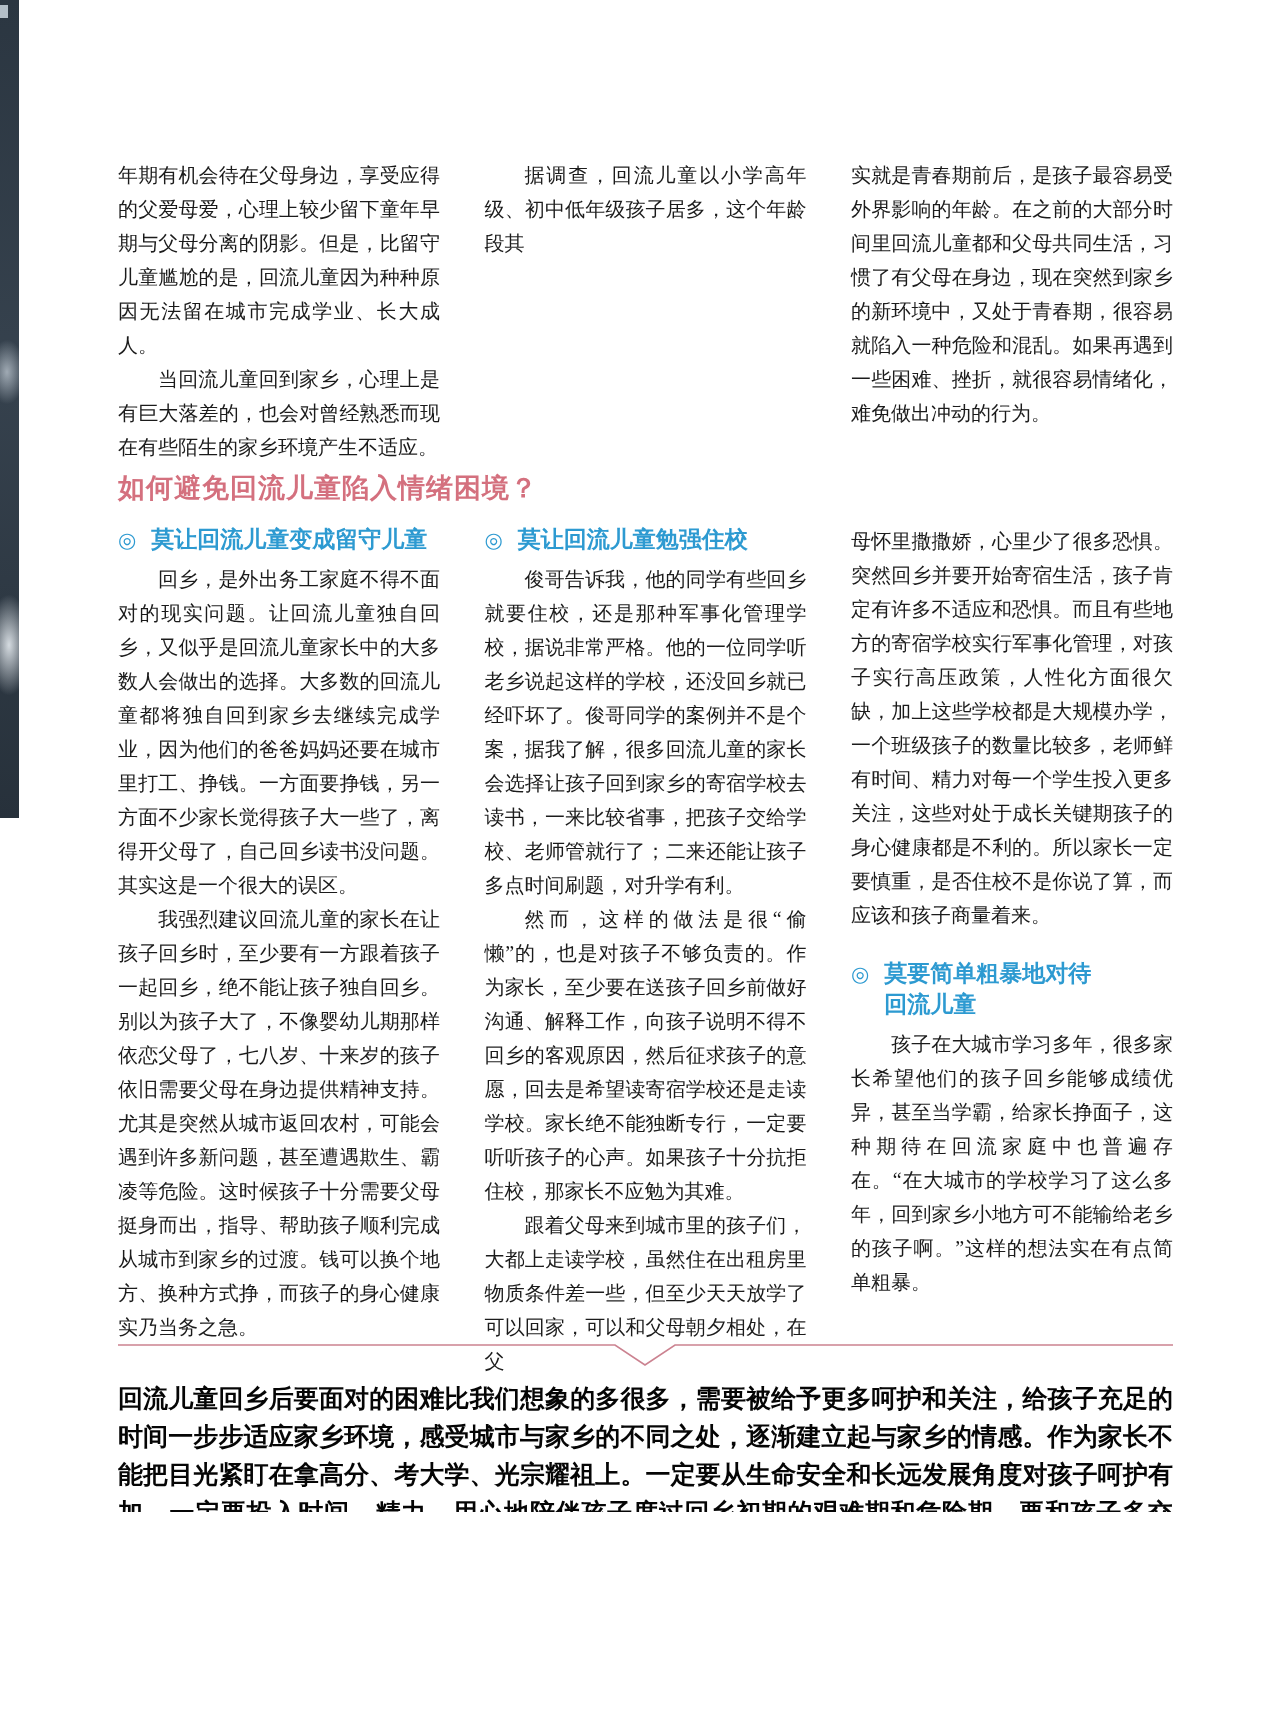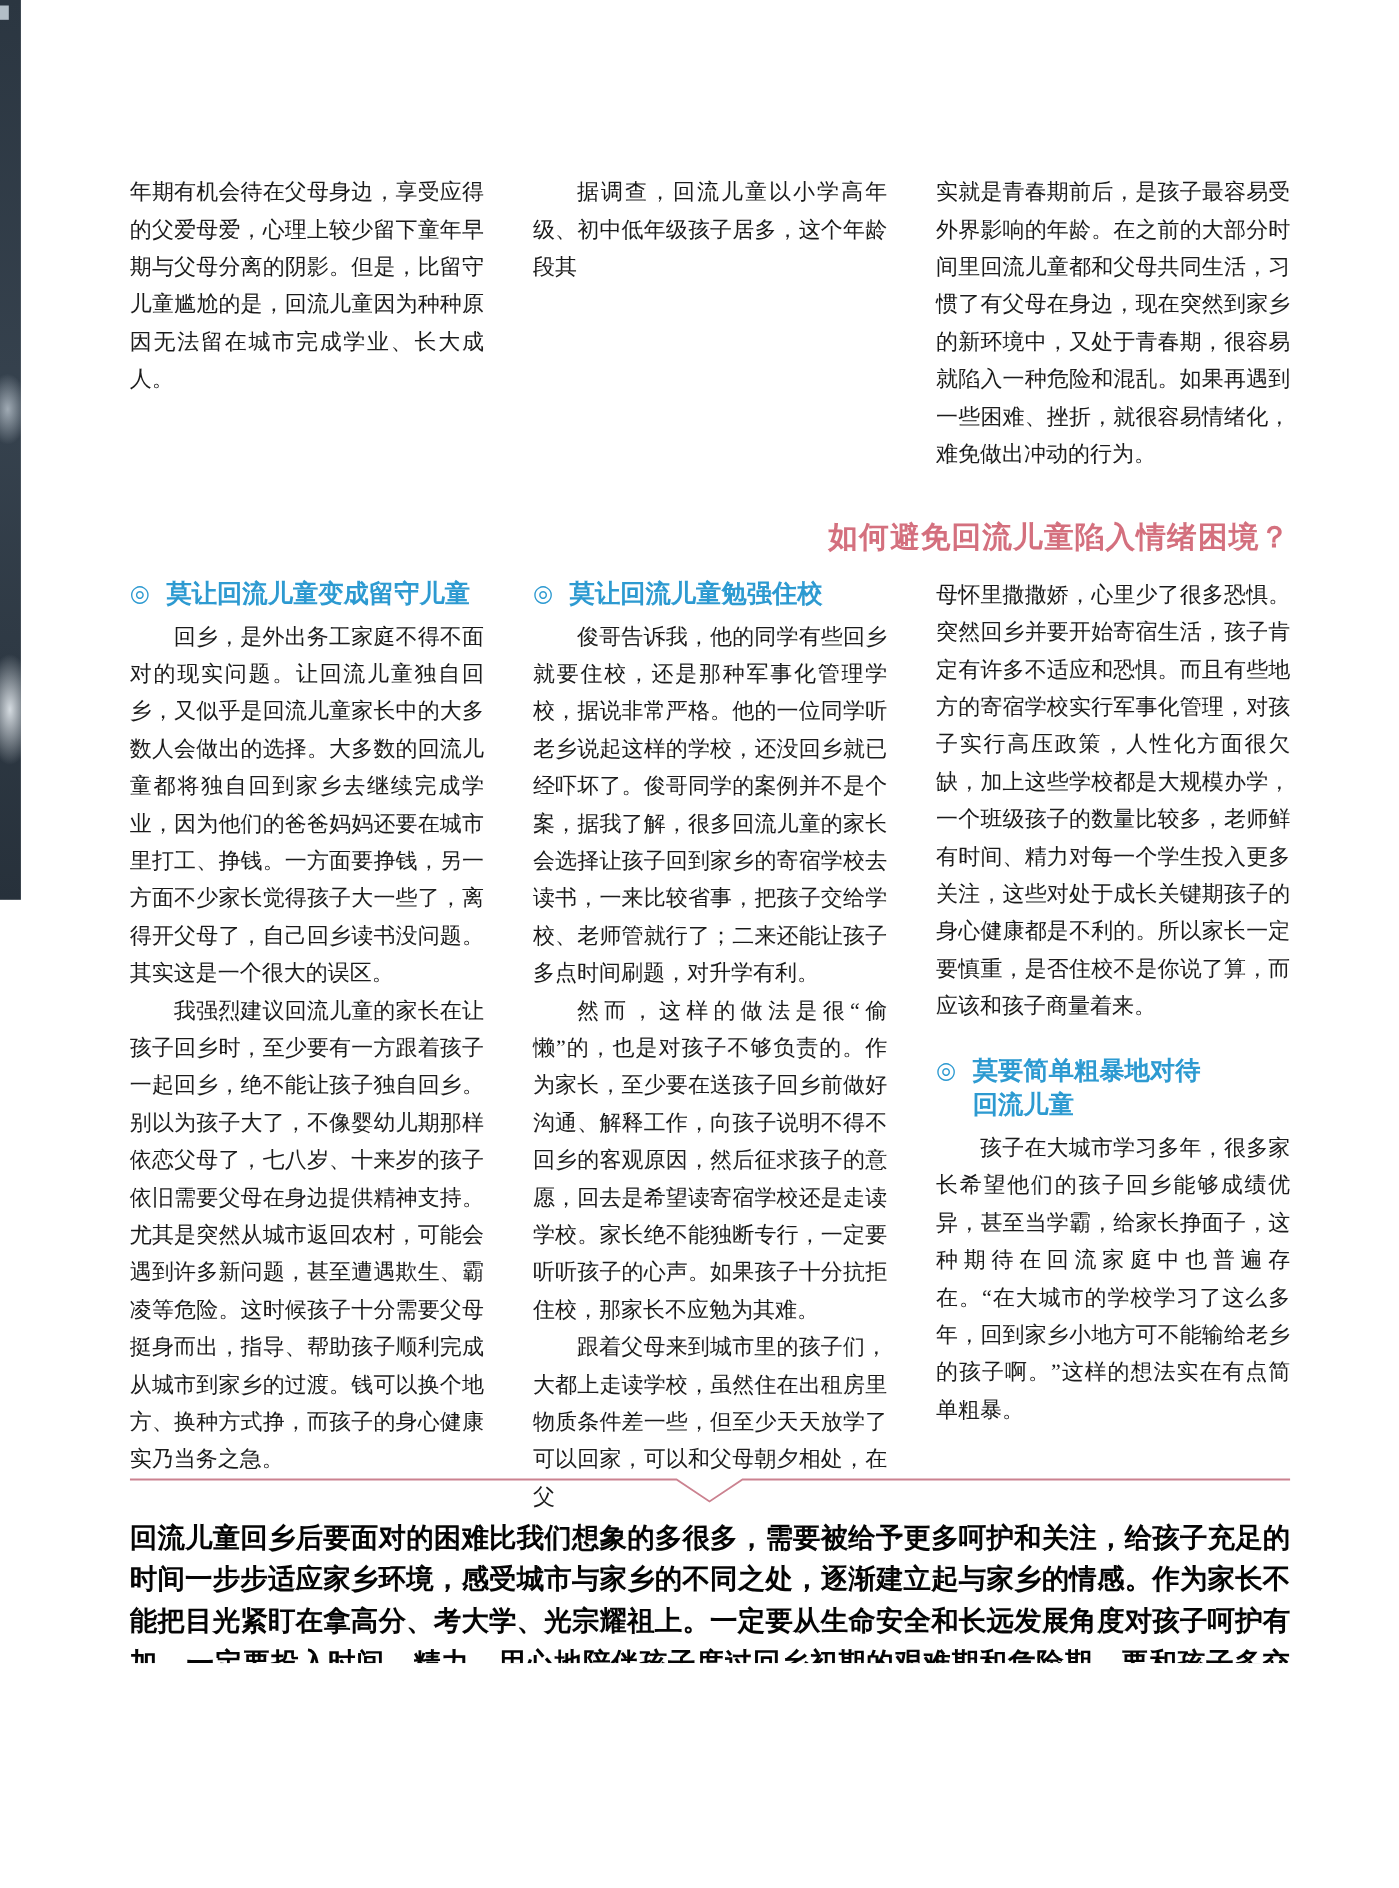--- a/index.html
+++ b/index.html
@@ -27,21 +27,21 @@
 
   .cols{position:absolute;left:118px;width:1055px;display:flex;justify-content:space-between;}
   .col{width:322px;}
   .col p{margin:0;font-size:20px;line-height:34px;text-align:justify;color:var(--text_dark);}
   .ind{text-indent:2em;}
 
   .intro-section{top:158px;}
 
   .main-heading{
     position:absolute;left:118px;top:470px;width:1055px;margin:0;
-    text-align:right;font-size:27px;font-weight:bold;letter-spacing:1px;
+    text-align:left;font-size:27px;font-weight:bold;letter-spacing:1px;
     color:var(--accent_red);font-family:"Liberation Serif","DejaVu Serif",serif;
   }
 
   .tips-section{top:524px;}
   .subhead{
     display:flex;align-items:flex-start;gap:15px;margin:0 0 7px 0;
     font-family:"Liberation Sans","DejaVu Sans",sans-serif;
     font-size:23px;font-weight:bold;line-height:31px;color:var(--accent_blue);
   }
   .subhead .bullet{font-size:21px;line-height:31px;}
@@ -76,20 +76,21 @@
 <body>
 
 <div class="page">
 
   <div class="edge-strip"></div>
   <div class="corner-mark"></div>
 
   <section class="cols intro-section">
     <div class="col">
       <p>年期有机会待在父母身边，享受应得的父爱母爱，心理上较少留下童年早期与父母分离的阴影。但是，比留守儿童尴尬的是，回流儿童因为种种原因无法留在城市完成学业、长大成人。</p>
+      <p class="ind">当回流儿童回到家乡，心理上是有巨大落差的，也会对曾经熟悉而现在有些陌生的家乡环境产生不适应。</p>
     </div>
     <div class="col">
       <p class="ind">据调查，回流儿童以小学高年级、初中低年级孩子居多，这个年龄段其</p>
     </div>
     <div class="col">
       <p>实就是青春期前后，是孩子最容易受外界影响的年龄。在之前的大部分时间里回流儿童都和父母共同生活，习惯了有父母在身边，现在突然到家乡的新环境中，又处于青春期，很容易就陷入一种危险和混乱。如果再遇到一些困难、挫折，就很容易情绪化，难免做出冲动的行为。</p>
     </div>
   </section>
 
   <h1 class="main-heading">如何避免回流儿童陷入情绪困境？</h1>

